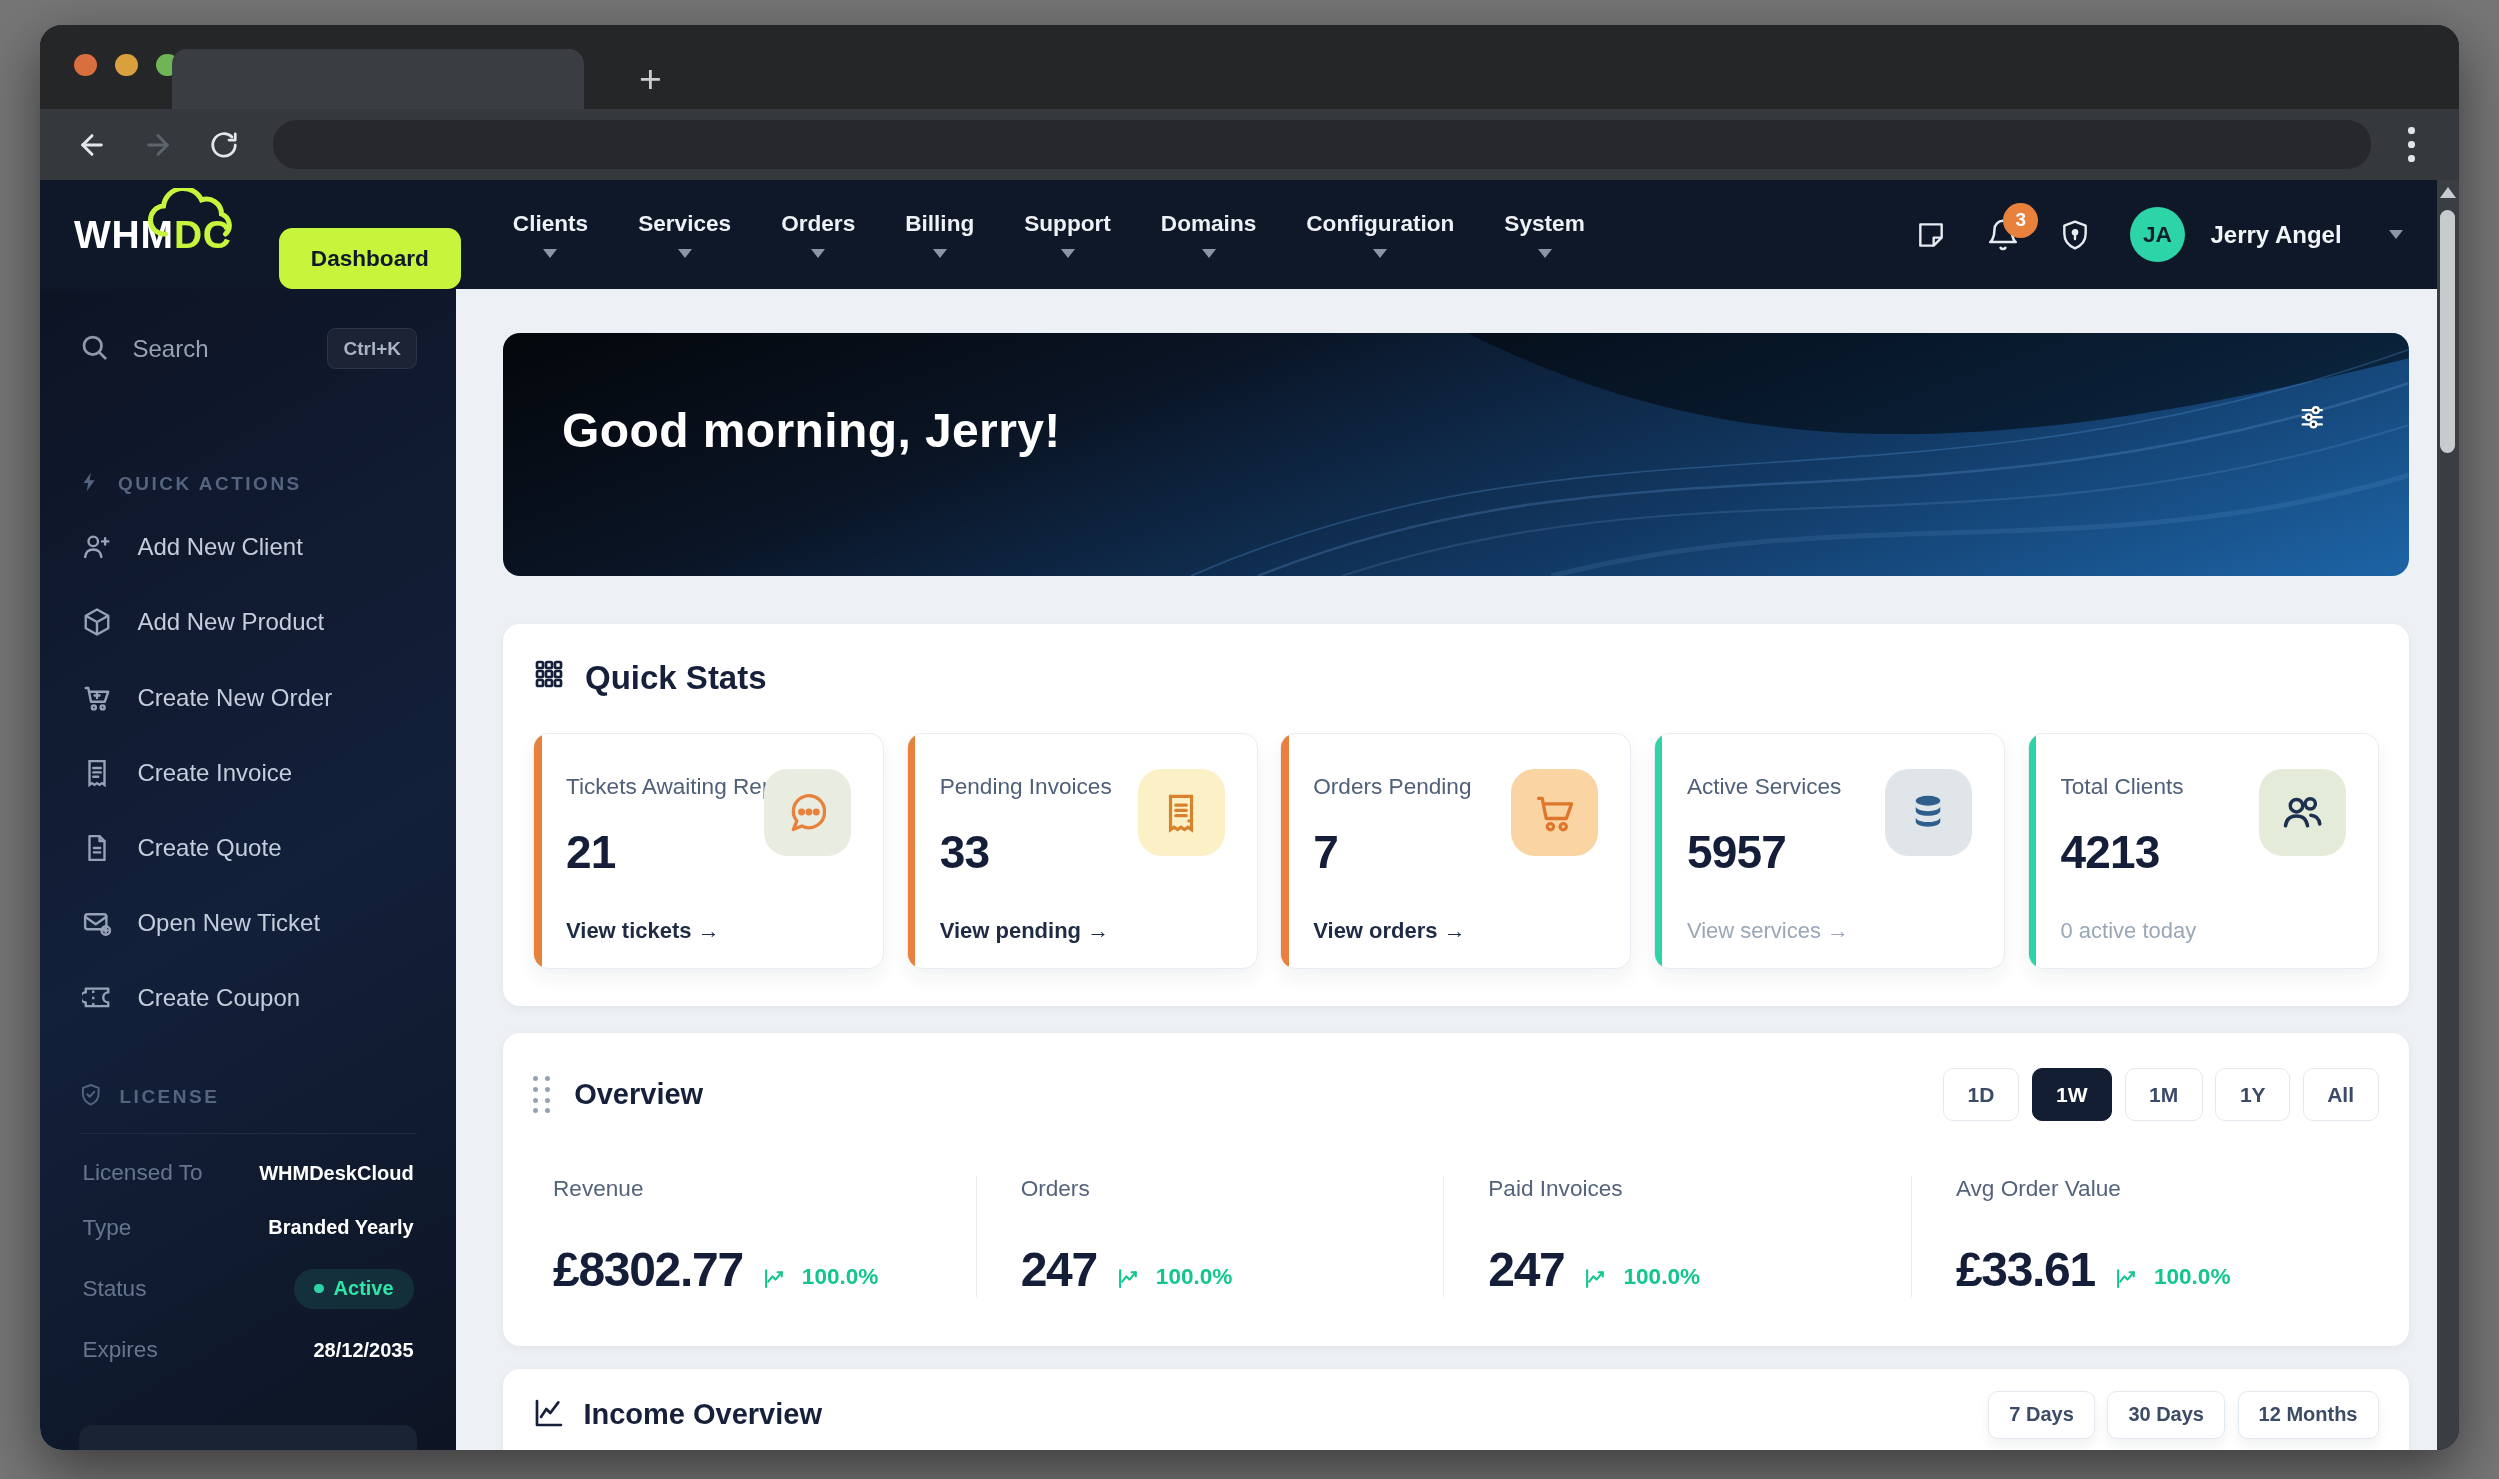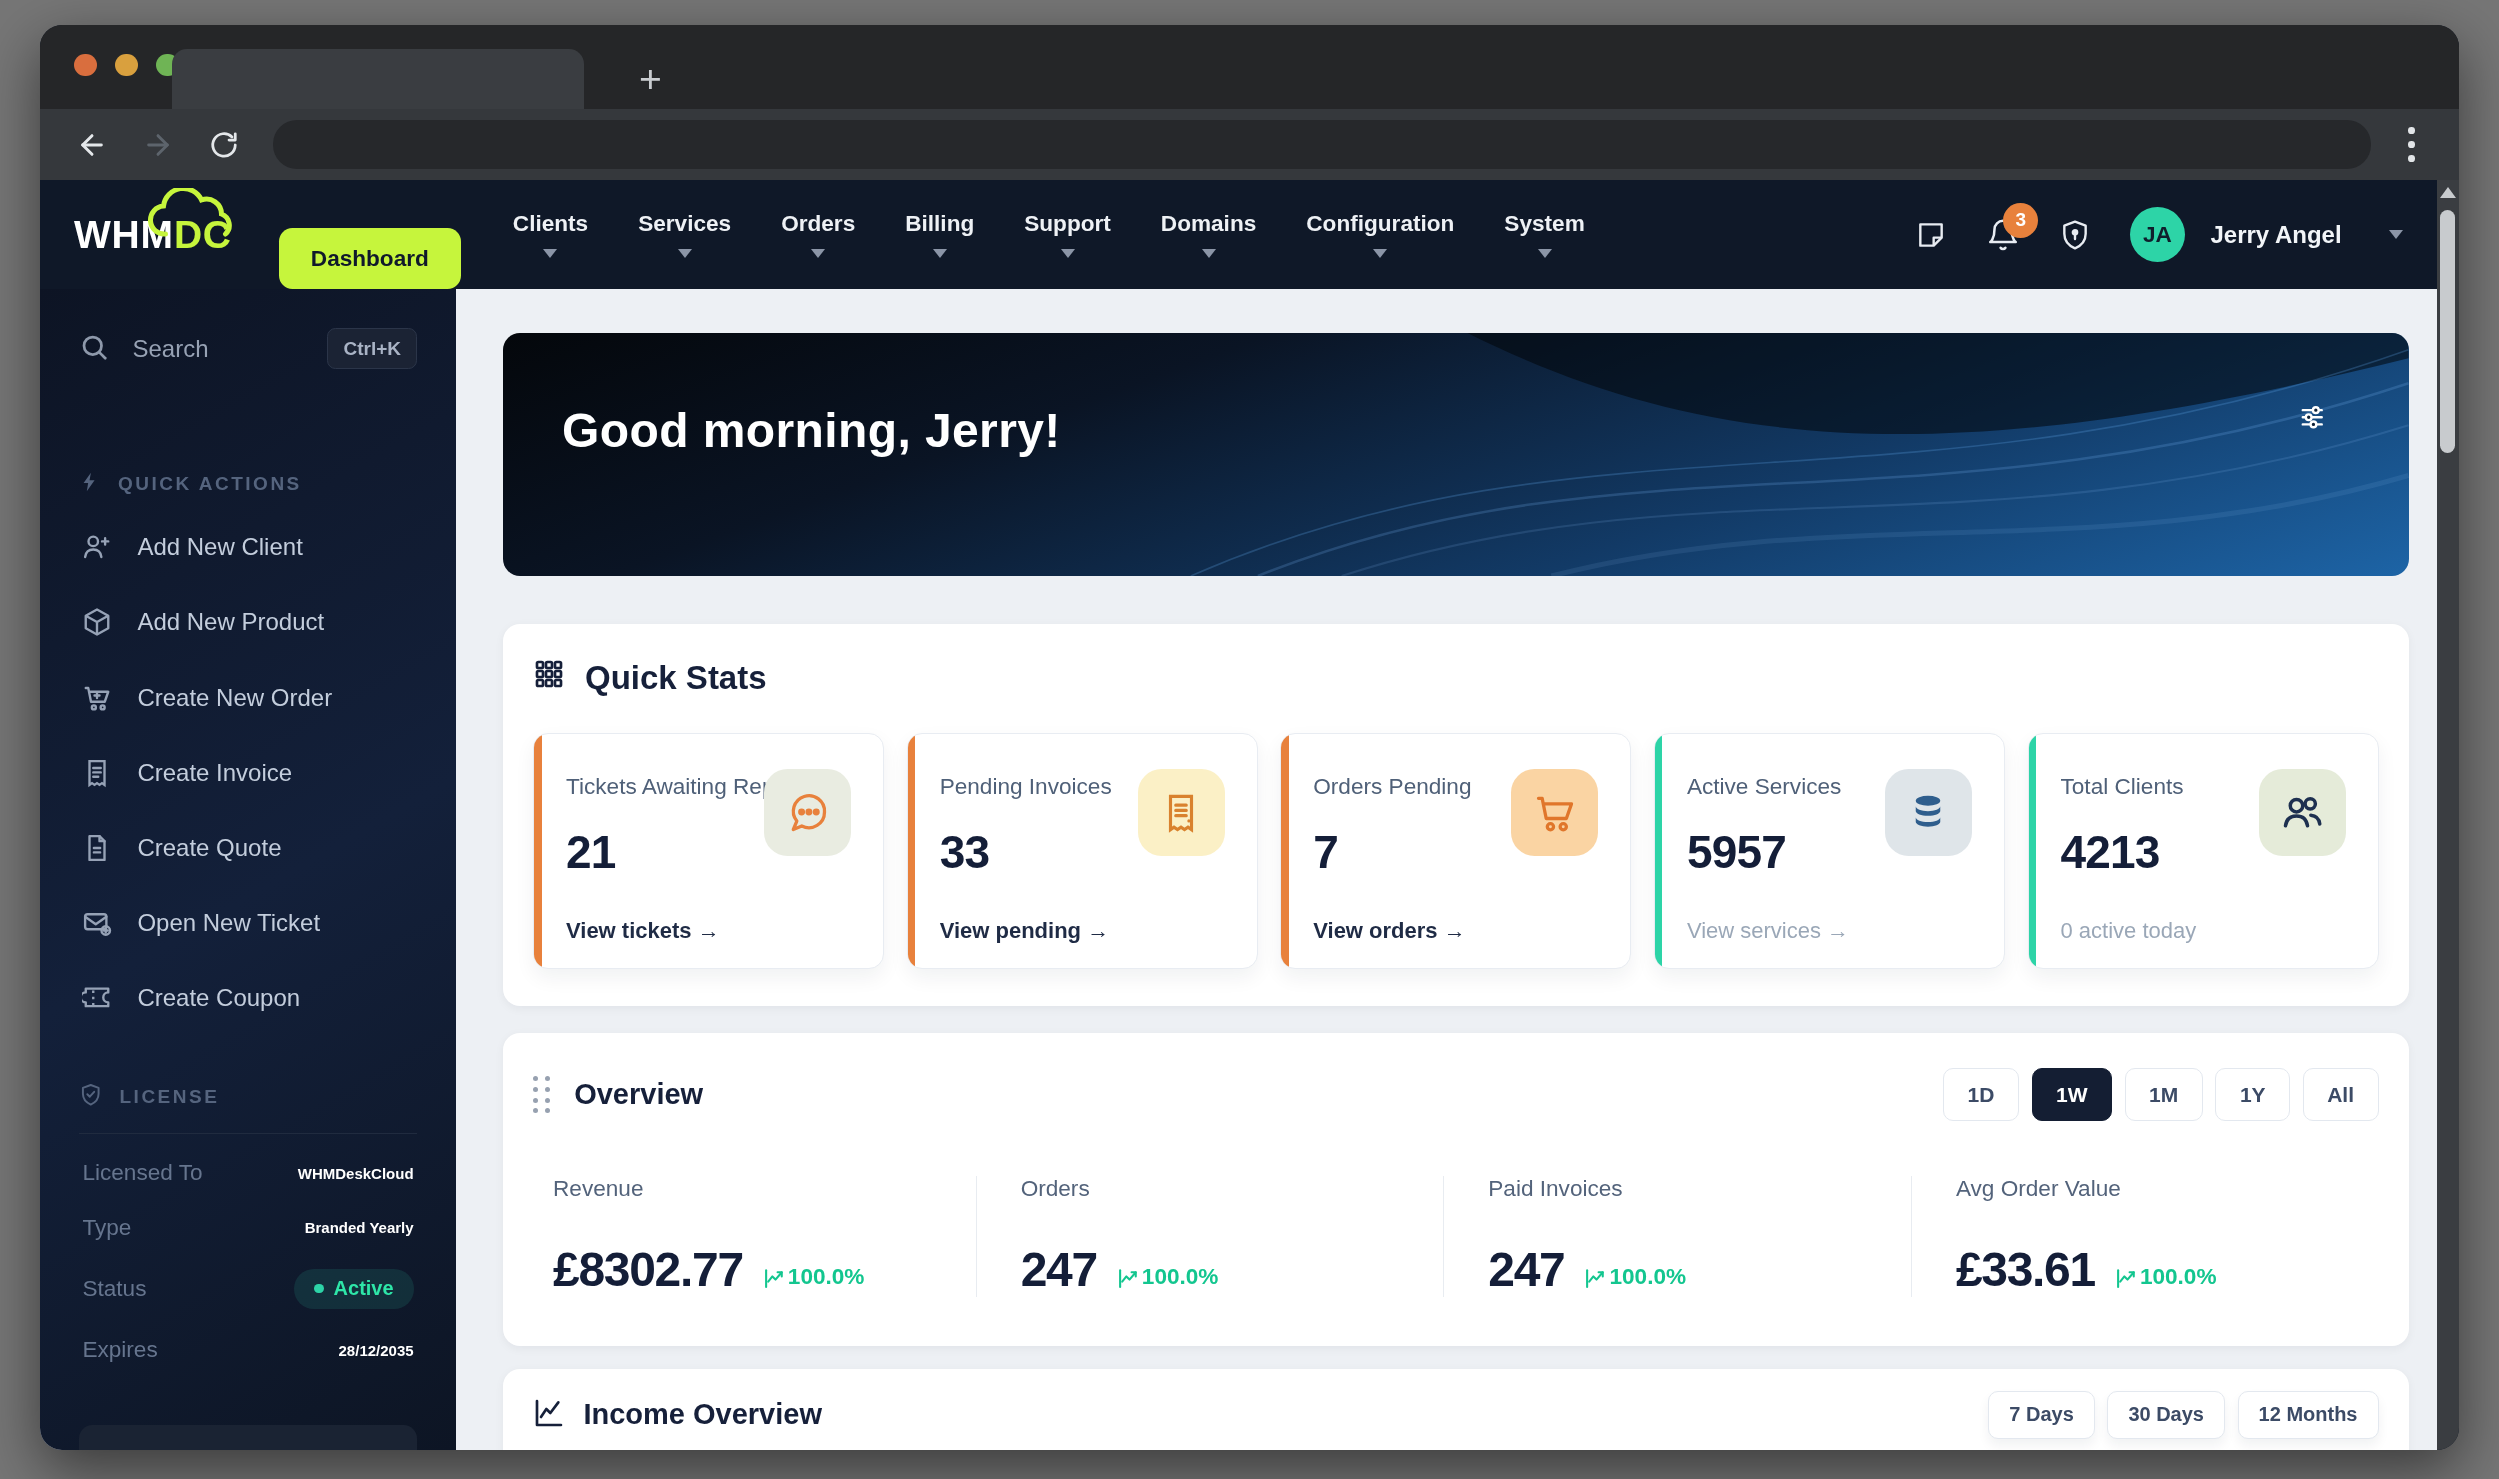--- a/index.html
+++ b/index.html
@@ -69,21 +69,21 @@
          padding:8.4px 15px; font-size:19px; color:#a9b3c5; font-weight:600; }
   .side-sec-title { display:flex; align-items:center; gap:17px; color:#55647e;
                     font-size:19px; font-weight:700; letter-spacing:2.5px; }
   .qa-list { margin-top:11.7px; }
   .qa-item { display:flex; align-items:center; gap:25px; padding:22.6px 3.4px; cursor:default; }
   .qa-item .ic { color:#96a2b6; display:flex; }
   .qa-item .lb { color:#c3cddc; font-size:24px; font-weight:500; }
   .divider { height:0.8px; background:#202b3f; margin:22px 0 11.7px; }
   .lic-row { display:flex; align-items:center; justify-content:space-between; padding:14.2px 3.4px; }
   .lic-label { color:#66758e; font-size:22.6px; }
-  .lic-value { color:#ffffff; font-size:15px; font-weight:700; }
+  .lic-value { color:#ffffff; font-size:20px; font-weight:700; }
   .active-pill { background:rgba(45,212,167,.13); border-radius:837px; padding:8.4px 20px;
                  display:flex; align-items:center; gap:10px; }
   .active-pill i { width:9.2px; height:9.2px; border-radius:50%; background:#2dd4a7; }
   .active-pill b { color:#2ee6a8; font-size:20px; font-weight:700; }
   .side-bottom-btn { position:absolute; left:39px; right:39px; bottom:0; height:25px;
                      background:#1a2333; border-radius:13.4px 13.4px 0 0; }
 
   
   .content { flex:1; min-width:0; padding:44px 28.5px 0 47px; display:flex; flex-direction:column; overflow:hidden; }
 
@@ -117,21 +117,21 @@
   .pills { margin-left:auto; display:flex; gap:12.6px; }
   .pill { border:0.8px solid #e3e8ef; background:#fff; border-radius:10px; padding:13.4px 23.5px;
           font-size:21px; font-weight:600; color:#3c4b66; }
   .pill.active { background:#141e33; border-color:#141e33; color:#fff; }
   .metrics { display:flex; margin-top:55px; }
   .metric { flex:1; padding-left:44px; border-left:0.8px solid #e8ecf1; }
   .metric:first-child { padding-left:20px; border-left:none; }
   .m-label { font-size:22.6px; color:#53637b; }
   .m-row { display:flex; align-items:flex-end; gap:20px; margin-top:40px; }
   .m-value { font-size:48px; font-weight:700; color:#141e38; letter-spacing:-1.3px; }
-  .m-badge { display:flex; align-items:center; gap:0; padding-bottom:6.7px;
+  .m-badge { display:flex; align-items:center; gap:14px; padding-bottom:6.7px;
              color:#13c68f; font-size:22.6px; font-weight:700; }
 
   .inc { margin-top:22.6px; padding:22px 30px; border-radius:17px 17px 0 0; flex:1; }
   .inc-head { display:flex; align-items:center; gap:18.4px; }
   .inc-title { font-size:29px; font-weight:700; color:#16203a; }
   .inc-pills { margin-left:auto; display:flex; gap:12.6px; }
   .inc-pill { border:0.8px solid #e3e8ef; background:#fff; border-radius:10px; padding:11.7px 20px;
               font-size:20px; font-weight:600; color:#3c4b66; box-shadow:0 6.7px 11.7px rgba(18,27,45,.06); }
 </style>
 </head>

